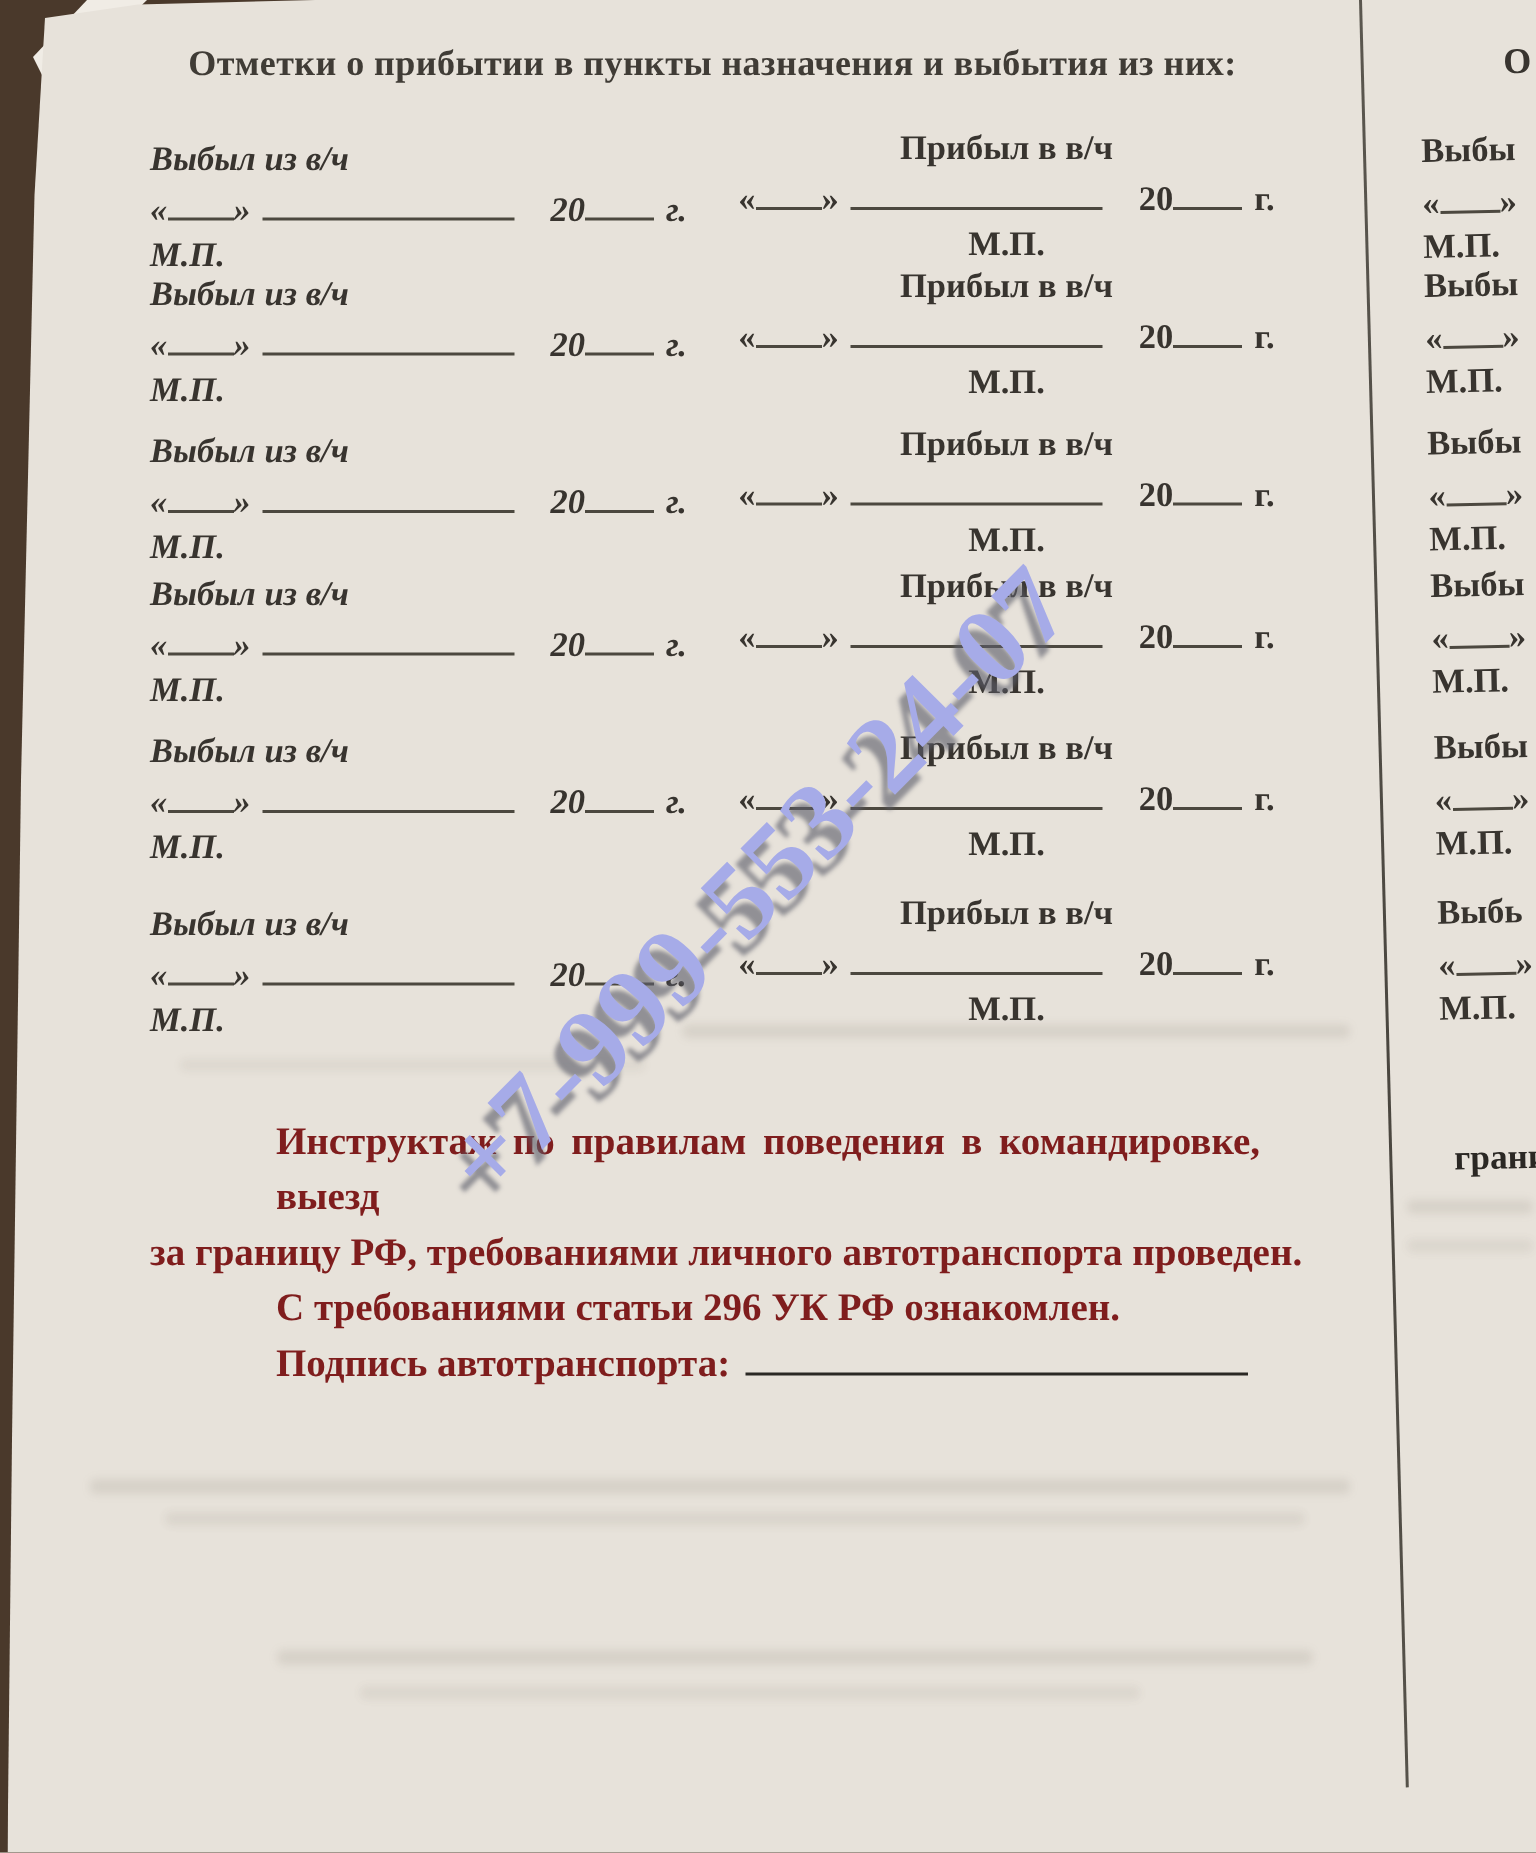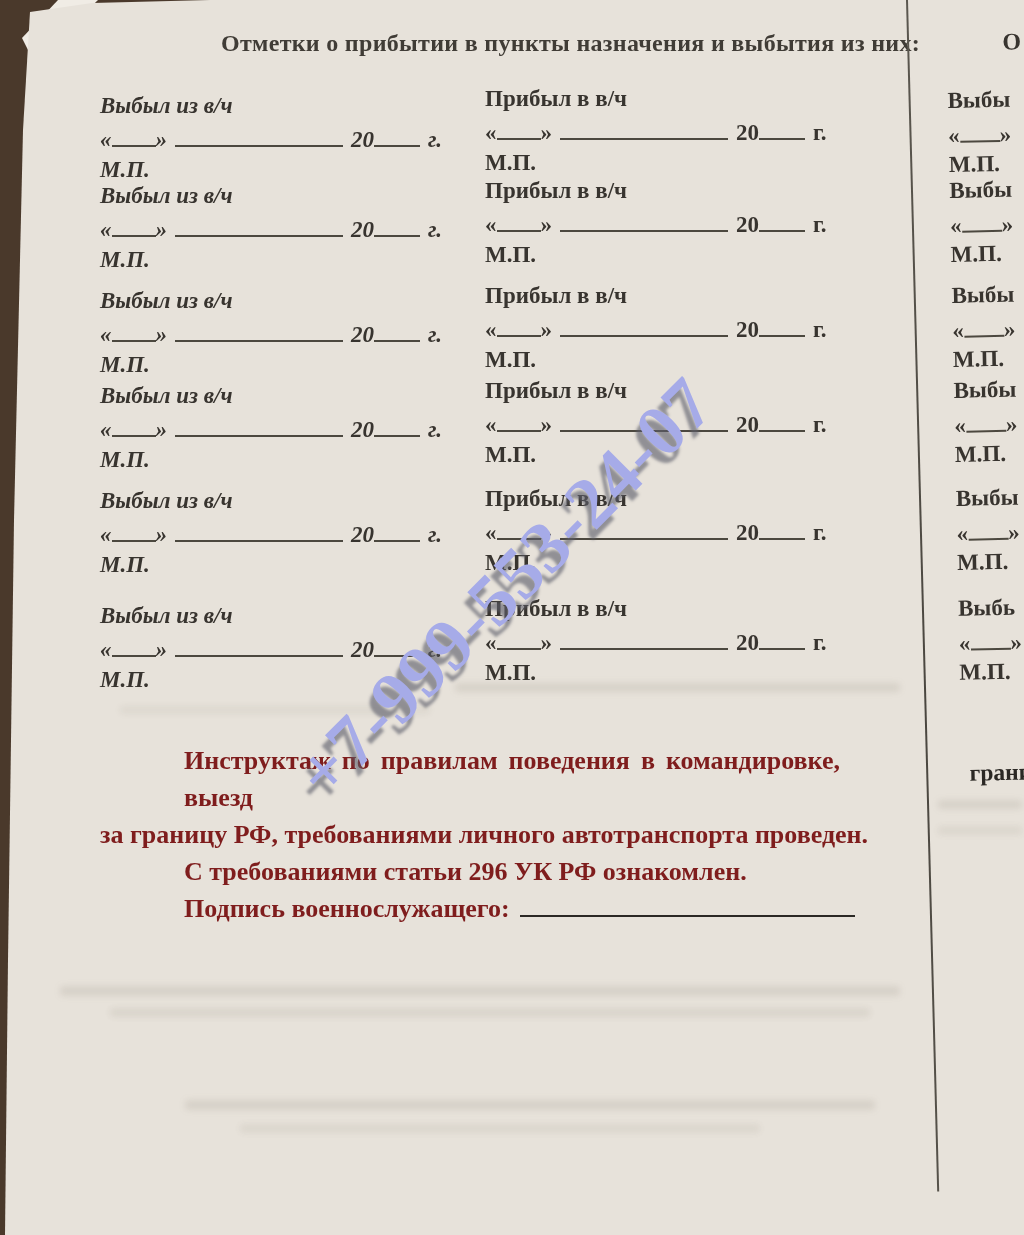--- a/index.html
+++ b/index.html
@@ -17,48 +17,48 @@
   .paper {
     position:absolute; left:0; top:0; width:1024px; height:1235px;
     background:#e7e2da;
     clip-path:polygon(30px 12px, 92px 3px, 210px 0px, 1024px 0px, 1024px 1235px, 5px 1235px, 8px 960px, 14px 520px, 23px 130px);
   }
 
   .content { position:absolute; inset:0; color:#3b3833; filter:blur(0.35px); }
 
   .doc-title {
     position:absolute; left:30px; top:30px; width:890px; height:32px;
-    text-align:right; font-size:24px; font-weight:600; letter-spacing:0.3px; color:#403c36;
+    text-align:center; font-size:24px; font-weight:600; letter-spacing:0.3px; color:#403c36;
   }
 
   .col { position:absolute; width:372px; }
   .col-left  { left:100px; top:93px;  }
   .col-right { left:485px; top:86px; }
 
   .block { width:100%; }
   .col-left  .block { margin-bottom:15px;font-style:italic; }
   .col-left  .block:nth-child(1){ margin-bottom:0px; }
   .col-left  .block:nth-child(3){ margin-bottom:5px; }
   .col-left  .block:nth-child(5){ margin-bottom:25px; }
-  .col-right .block { margin-bottom:15px; }
+  .col-right .block { margin-bottom:15px;text-align:center; }
   .col-right .block:nth-child(1){ margin-bottom:2px; }
   .col-right .block:nth-child(3){ margin-bottom:5px; }
   .col-right .block:nth-child(4){ margin-bottom:18px; }
   .col-right .block:nth-child(5){ margin-bottom:20px; }
 
   .blk-label { height:30px; font-size:23px; font-weight:600; color:#38342f; }
   .date-line { height:34px; font-size:23px; font-weight:600; white-space:nowrap; color:#38342f; }
   .stamp     { height:26px; font-size:23px; font-weight:600; color:#38342f; }
 
   .blank { display:inline-block; border-bottom:2px solid #4c483f; height:24px; vertical-align:baseline; }
   .blank-day   { width:44px; }
   .blank-month { width:168px; margin:0 6px 0 8px; }
   .blank-year  { width:46px; }
   .suffix { margin-left:8px; }
-  .yr { margin-left:2px; }
+  .yr { margin-left:18px; }
 
   .footer {
     position:absolute; left:100px; top:742px; width:815px;
     font-size:26px; font-weight:700; color:#7f1d1d; line-height:37px;
   }
   .footer .indent { padding-left:84px; }
   .footer .l1 { word-spacing:4.5px; }
   .sig-line { display:inline-block; width:335px; border-bottom:2.5px solid #2b2824; height:26px; margin-left:10px; }
 
   
@@ -169,21 +169,21 @@
         <div class="blk-label">Прибыл в в/ч</div>
         <div class="date-line"><span>«</span><span class="blank blank-day"></span><span>»</span><span class="blank blank-month"></span><span class="yr">20</span><span class="blank blank-year"></span><span class="suffix">г.</span></div>
         <div class="stamp">М.П.</div>
       </div>
     </div>
 
     <div class="footer">
       <div class="indent l1">Инструктаж по правилам поведения в командировке, выезд</div>
       <div>за границу РФ, требованиями личного автотранспорта проведен.</div>
       <div class="indent">С требованиями статьи 296 УК РФ ознакомлен.</div>
-      <div class="indent"><span>Подпись военнослужащего:</span><span class="sig-line"></span></div>
+      <div class="indent"><span>Подпись автотранспорта:</span><span class="sig-line"></span></div>
     </div>
 
     <div class="ghost" style="left:455px; top:683px; width:445px; height:9px;"></div>
     <div class="ghost" style="left:120px; top:706px; width:310px; height:8px; opacity:.6;"></div>
     <div class="ghost" style="left:60px;  top:986px; width:840px; height:10px;"></div>
     <div class="ghost" style="left:110px; top:1008px; width:760px; height:9px; opacity:.8;"></div>
     <div class="ghost" style="left:185px; top:1100px; width:690px; height:10px;"></div>
     <div class="ghost" style="left:240px; top:1124px; width:520px; height:9px; opacity:.7;"></div>
     <div class="ghost" style="left:938px; top:800px; width:84px; height:9px;"></div>
     <div class="ghost" style="left:938px; top:826px; width:84px; height:9px; opacity:.7;"></div>

